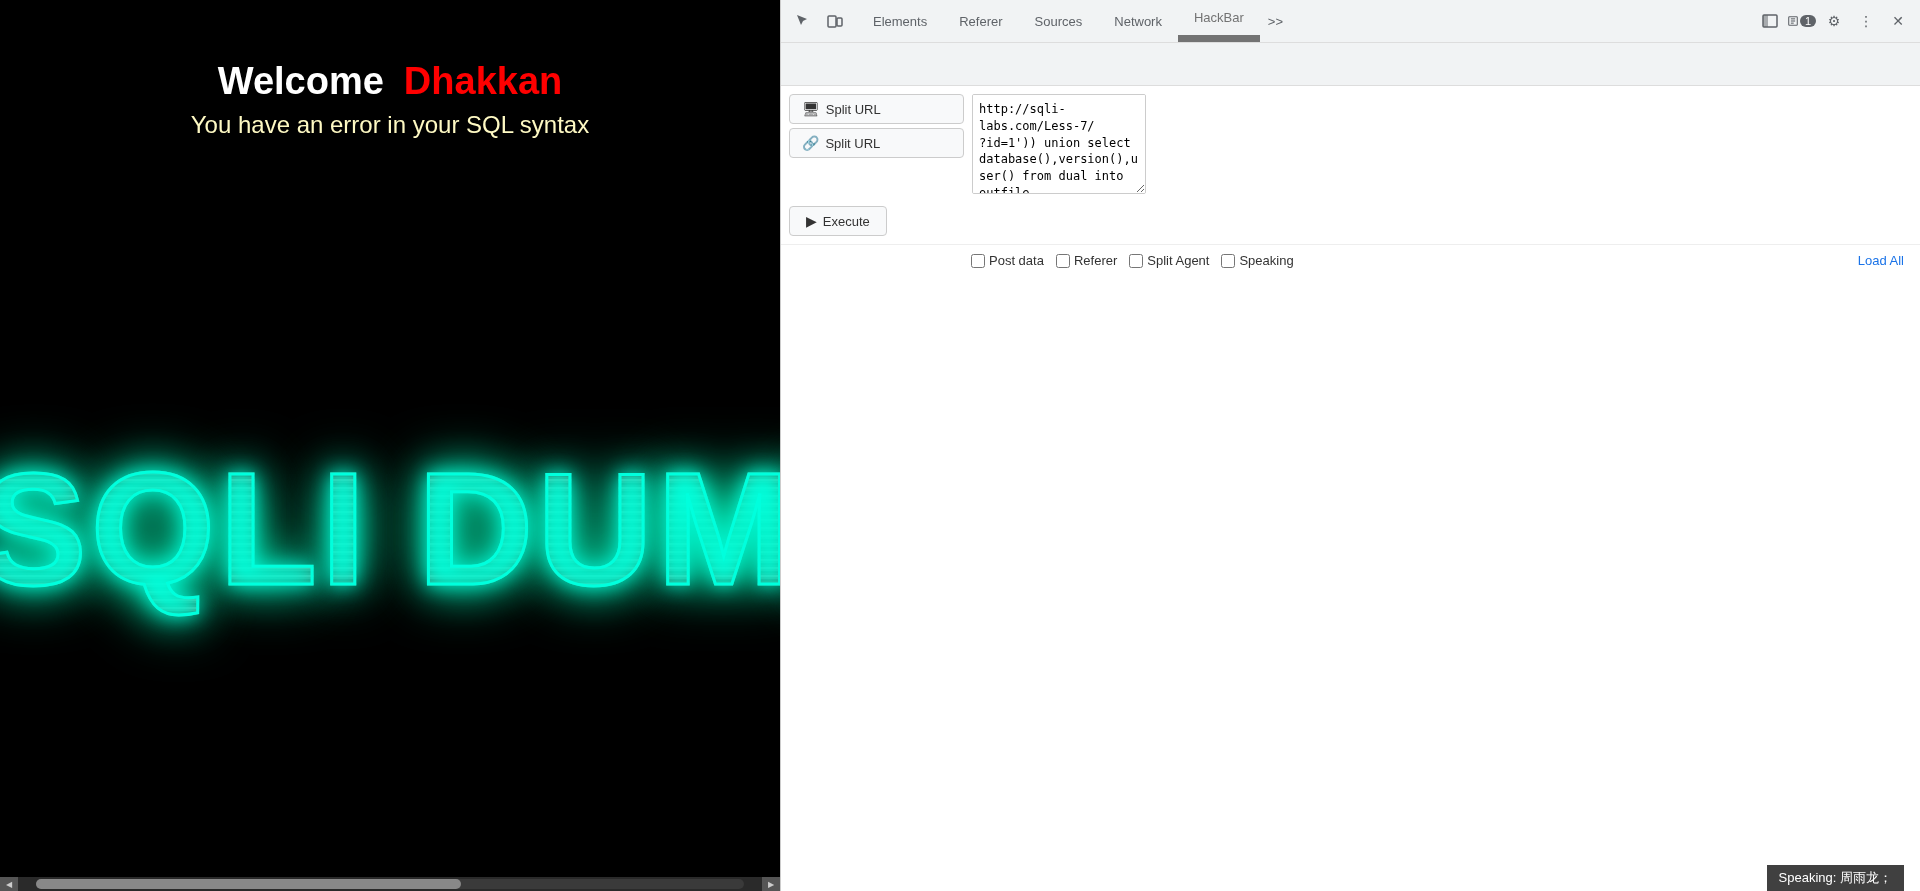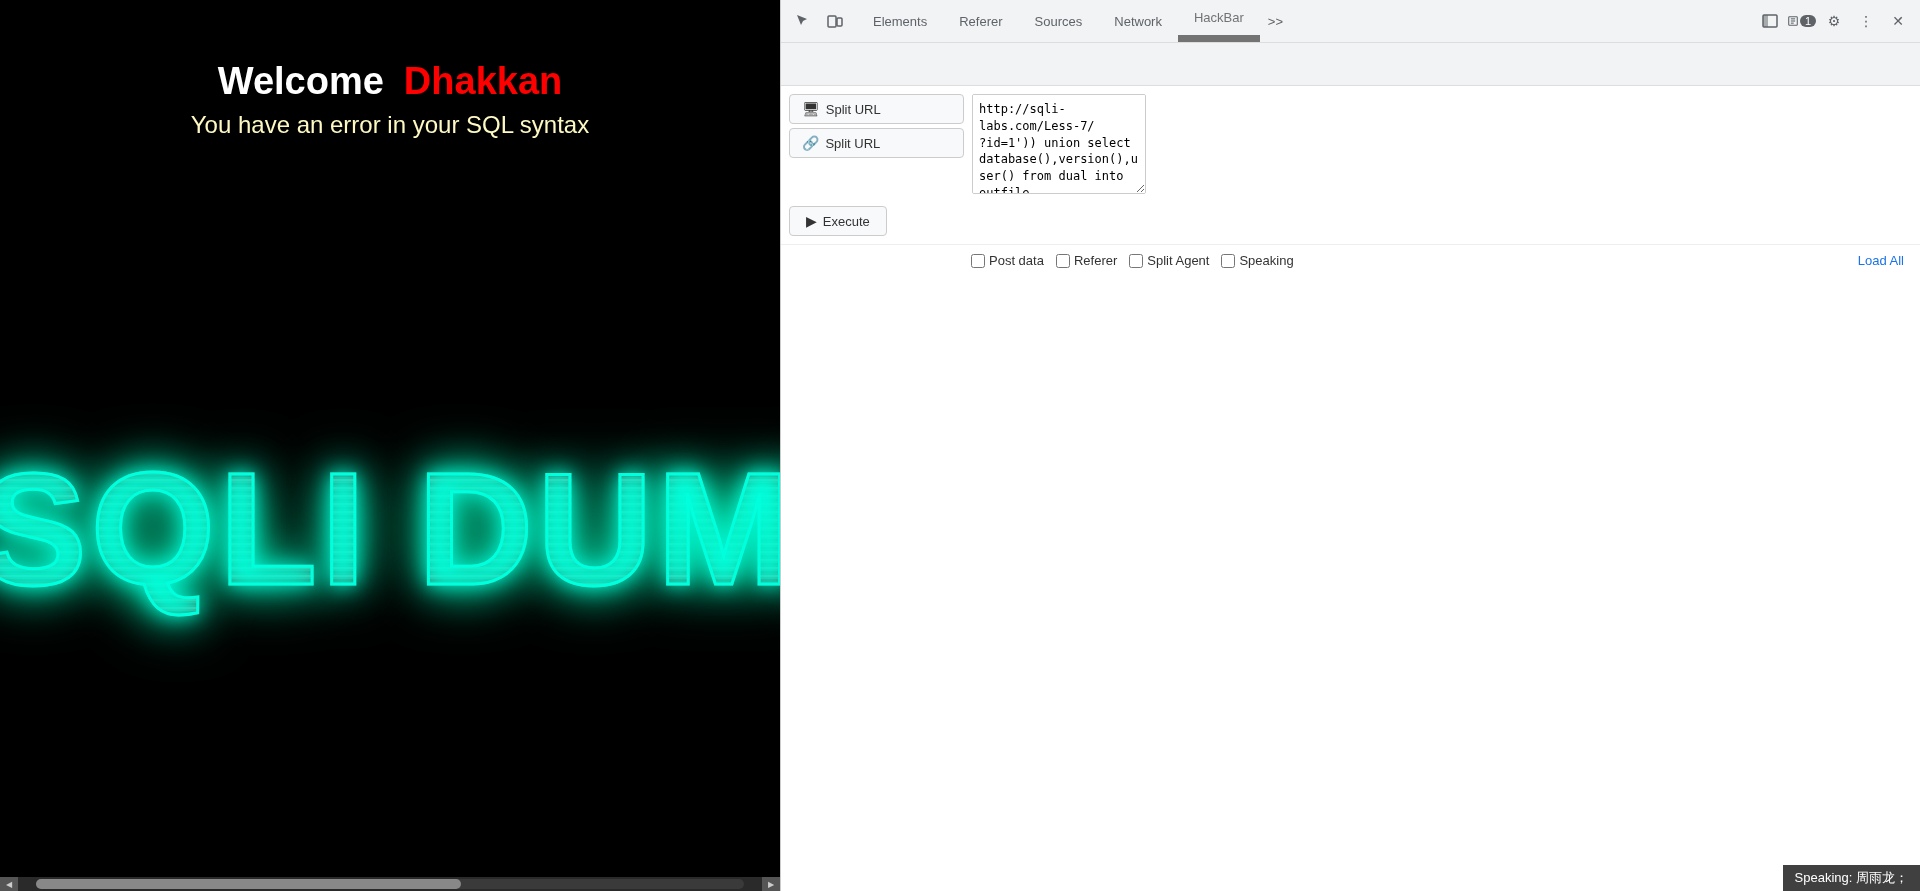--- a/index.html
+++ b/index.html
@@ -478,15 +478,15 @@
         </label>
         <button class="clear-all-btn">Load All</button>
       </div>
 
     </div>
 
   </div>
 
 </div>
 
-<div class="watermark" style="position:fixed; bottom:0; right:0;">
+<div class="watermark" style="position:fixed; bottom:0; right:16px;">
   <span>Speaking: 周雨龙；</span>
 </div>
 
 </body></html>

